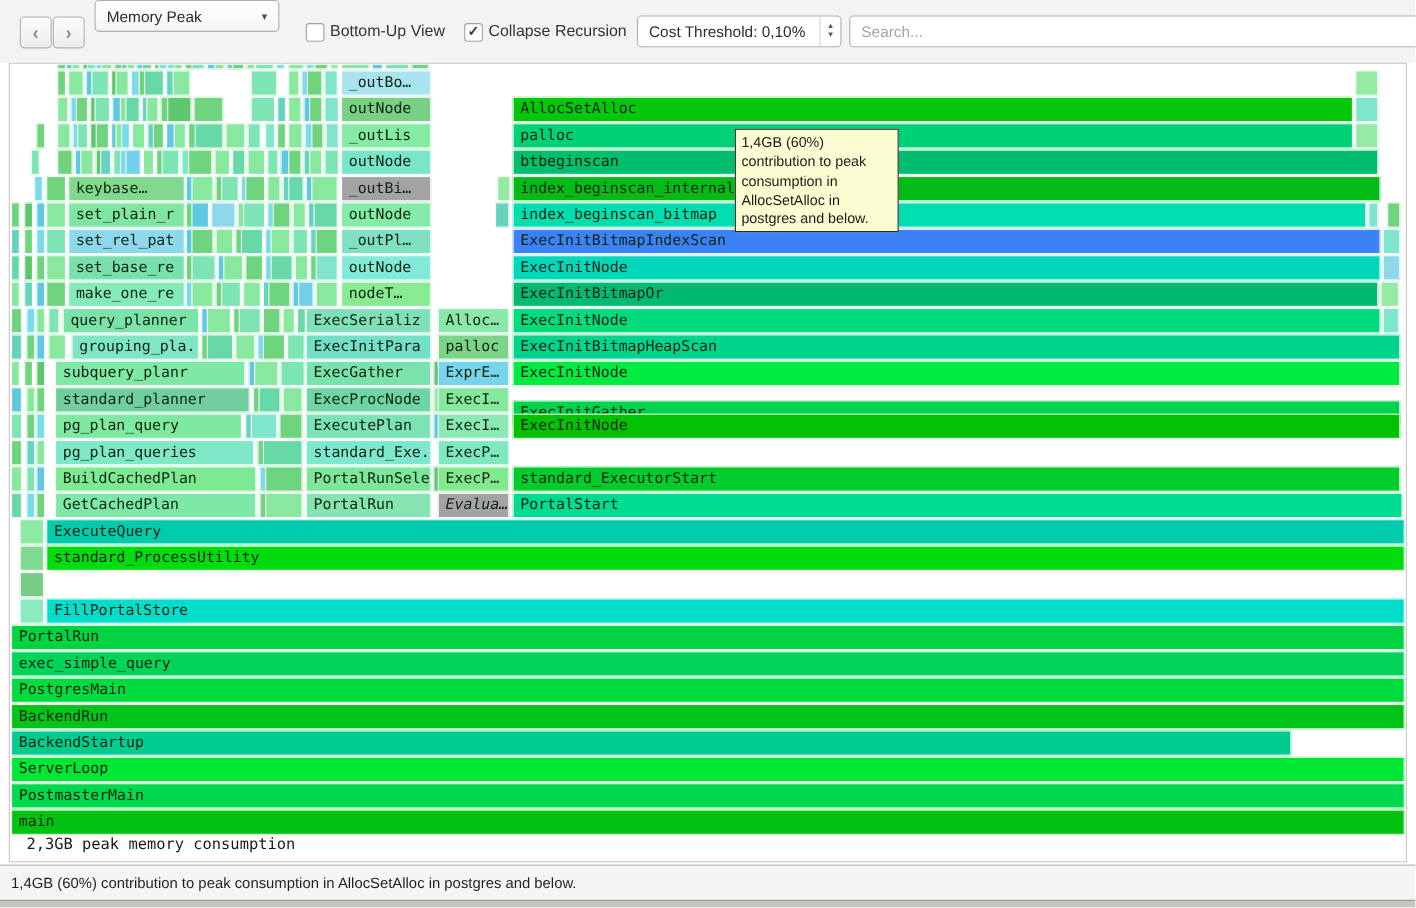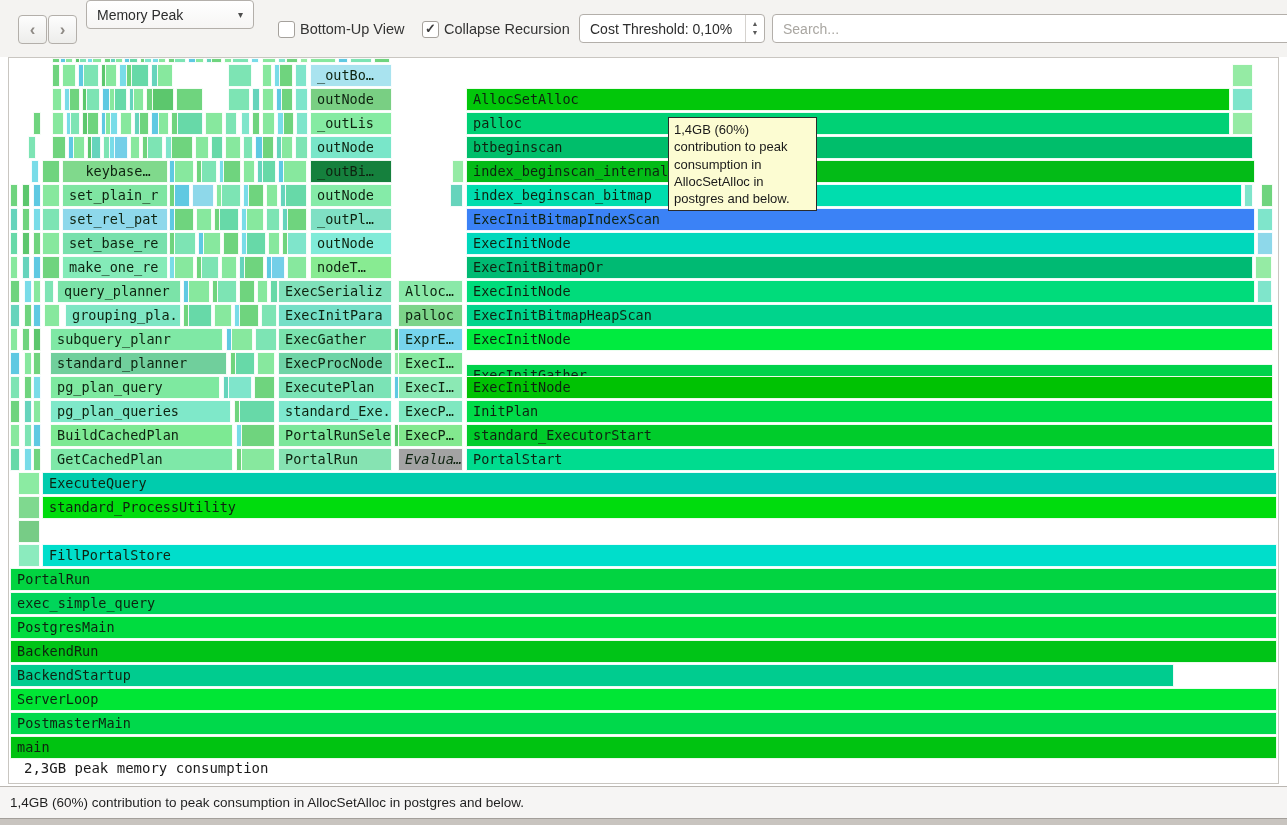--- a/index.html
+++ b/index.html
@@ -195,33 +195,33 @@
       <div class="bar" style="left: 243px; top: 136px; width: 10px; height: 23px; background: rgb(125, 228, 180);"></div>
       <div class="bar" style="left: 255px; top: 136px; width: 3px; height: 23px; background: rgb(95, 201, 226);"></div>
       <div class="bar" style="left: 262px; top: 136px; width: 12px; height: 23px; background: rgb(111, 212, 126);"></div>
       <div class="bar" style="left: 276px; top: 136px; width: 3px; height: 23px; background: rgb(102, 212, 188);"></div>
       <div class="bar" style="left: 281px; top: 136px; width: 12px; height: 23px; background: rgb(135, 232, 158);"></div>
       <div class="bar" style="left: 295px; top: 136px; width: 13px; height: 23px; background: rgb(125, 228, 180);"></div>
       <div class="bar" style="left: 310px; top: 136px; width: 82px; height: 23px; background: rgb(121, 230, 201);">outNode</div>
       <div class="bar" style="left: 466px; top: 136px; width: 787px; height: 23px; background: rgb(0, 190, 107);">btbeginscan</div>
       <div class="bar" style="left: 31px; top: 160px; width: 6px; height: 23px; background: rgb(121, 220, 232);"></div>
       <div class="bar" style="left: 42px; top: 160px; width: 18px; height: 23px; background: rgb(111, 212, 126);"></div>
-      <div class="bar" style="left: 62px; top: 160px; width: 106px; height: 23px; background: rgb(128, 217, 140); text-align: center;">keybase…</div>
+      <div class="bar" style="left: 62px; top: 160px; width: 106px; height: 23px; background: rgb(128, 217, 140);">keybase…</div>
       <div class="bar" style="left: 169px; top: 160px; width: 3px; height: 23px; background: rgb(95, 201, 226);"></div>
       <div class="bar" style="left: 174px; top: 160px; width: 20px; height: 23px; background: rgb(135, 232, 158);"></div>
       <div class="bar" style="left: 196px; top: 160px; width: 3px; height: 23px; background: rgb(111, 212, 126);"></div>
       <div class="bar" style="left: 201px; top: 160px; width: 16px; height: 23px; background: rgb(125, 228, 180);"></div>
       <div class="bar" style="left: 219px; top: 160px; width: 2px; height: 23px; background: rgb(121, 220, 232);"></div>
       <div class="bar" style="left: 223px; top: 160px; width: 18px; height: 23px; background: rgb(111, 212, 126);"></div>
       <div class="bar" style="left: 243px; top: 160px; width: 12px; height: 23px; background: rgb(135, 232, 158);"></div>
       <div class="bar" style="left: 257px; top: 160px; width: 3px; height: 23px; background: rgb(102, 212, 188);"></div>
       <div class="bar" style="left: 262px; top: 160px; width: 14px; height: 23px; background: rgb(103, 217, 168);"></div>
       <div class="bar" style="left: 278px; top: 160px; width: 3px; height: 23px; background: rgb(95, 201, 226);"></div>
       <div class="bar" style="left: 283px; top: 160px; width: 24px; height: 23px; background: rgb(135, 232, 158);"></div>
-      <div class="bar" style="left: 310px; top: 160px; width: 82px; height: 23px; background: #15803d;">_outBi…</div>
+      <div class="bar" style="left: 310px; top: 160px; width: 82px; height: 23px; background: #a3a3a3;">_outBi…</div>
       <div class="bar" style="left: 452px; top: 160px; width: 12px; height: 23px; background: rgb(149, 235, 164);"></div>
       <div class="bar" style="left: 466px; top: 160px; width: 789px; height: 23px; background: rgb(3, 187, 23);">index_beginscan_internal</div>
       <div class="bar" style="left: 10px; top: 184px; width: 8px; height: 23px; background: rgb(111, 212, 126);"></div>
       <div class="bar" style="left: 22px; top: 184px; width: 8px; height: 23px; background: rgb(92, 199, 109);"></div>
       <div class="bar" style="left: 33px; top: 184px; width: 5px; height: 23px; background: rgb(95, 201, 226);"></div>
       <div class="bar" style="left: 42px; top: 184px; width: 18px; height: 23px; background: rgb(135, 232, 158);"></div>
       <div class="bar" style="left: 62px; top: 184px; width: 106px; height: 23px; background: rgb(127, 229, 162);">set_plain_r</div>
       <div class="bar" style="left: 169px; top: 184px; width: 3px; height: 23px; background: rgb(111, 212, 126);"></div>
       <div class="bar" style="left: 174px; top: 184px; width: 16px; height: 23px; background: rgb(95, 201, 226);"></div>
       <div class="bar" style="left: 192px; top: 184px; width: 22px; height: 23px; background: rgb(142, 216, 234);"></div>
@@ -355,21 +355,20 @@
       <div class="bar" style="left: 398px; top: 376px; width: 65px; height: 23px; background: rgb(139, 233, 180);">ExecI…</div>
       <div class="bar" style="left: 466px; top: 376px; width: 807px; height: 23px; background: rgb(0, 194, 3);">ExecInitNode</div>
       <div class="bar" style="left: 10px; top: 400px; width: 10px; height: 23px; background: rgb(111, 212, 126);"></div>
       <div class="bar" style="left: 24px; top: 400px; width: 6px; height: 23px; background: rgb(102, 212, 188);"></div>
       <div class="bar" style="left: 33px; top: 400px; width: 6px; height: 23px; background: rgb(135, 232, 158);"></div>
       <div class="bar" style="left: 50px; top: 400px; width: 181px; height: 23px; background: rgb(127, 232, 201);">pg_plan_queries</div>
       <div class="bar" style="left: 234px; top: 400px; width: 3px; height: 23px; background: rgb(111, 212, 126);"></div>
       <div class="bar" style="left: 239px; top: 400px; width: 36px; height: 23px; background: rgb(103, 217, 168);"></div>
       <div class="bar" style="left: 278px; top: 400px; width: 114px; height: 23px; background: rgb(126, 232, 206);">standard_Exe.</div>
       <div class="bar" style="left: 398px; top: 400px; width: 65px; height: 23px; background: rgb(127, 232, 192);">ExecP…</div>
-      <div class="bar" style="left: 466px; top: 400px; width: 807px; height: 23px; background: rgb(0, 220, 73);">InitPlan</div>
       <div class="bar" style="left: 10px; top: 424px; width: 10px; height: 23px; background: rgb(135, 232, 158);"></div>
       <div class="bar" style="left: 24px; top: 424px; width: 6px; height: 23px; background: rgb(125, 228, 180);"></div>
       <div class="bar" style="left: 33px; top: 424px; width: 6px; height: 23px; background: rgb(95, 201, 226);"></div>
       <div class="bar" style="left: 50px; top: 424px; width: 183px; height: 23px; background: rgb(125, 233, 147);">BuildCachedPlan</div>
       <div class="bar" style="left: 236px; top: 424px; width: 3px; height: 23px; background: rgb(121, 220, 232);"></div>
       <div class="bar" style="left: 241px; top: 424px; width: 34px; height: 23px; background: rgb(111, 212, 126);"></div>
       <div class="bar" style="left: 278px; top: 424px; width: 114px; height: 23px; background: rgb(124, 231, 155);">PortalRunSele</div>
       <div class="bar" style="left: 394px; top: 424px; width: 3px; height: 23px; background: rgb(92, 199, 109);"></div>
       <div class="bar" style="left: 398px; top: 424px; width: 65px; height: 23px; background: rgb(130, 233, 142);">ExecP…</div>
       <div class="bar" style="left: 466px; top: 424px; width: 807px; height: 23px; background: rgb(0, 204, 43);">standard_ExecutorStart</div>

